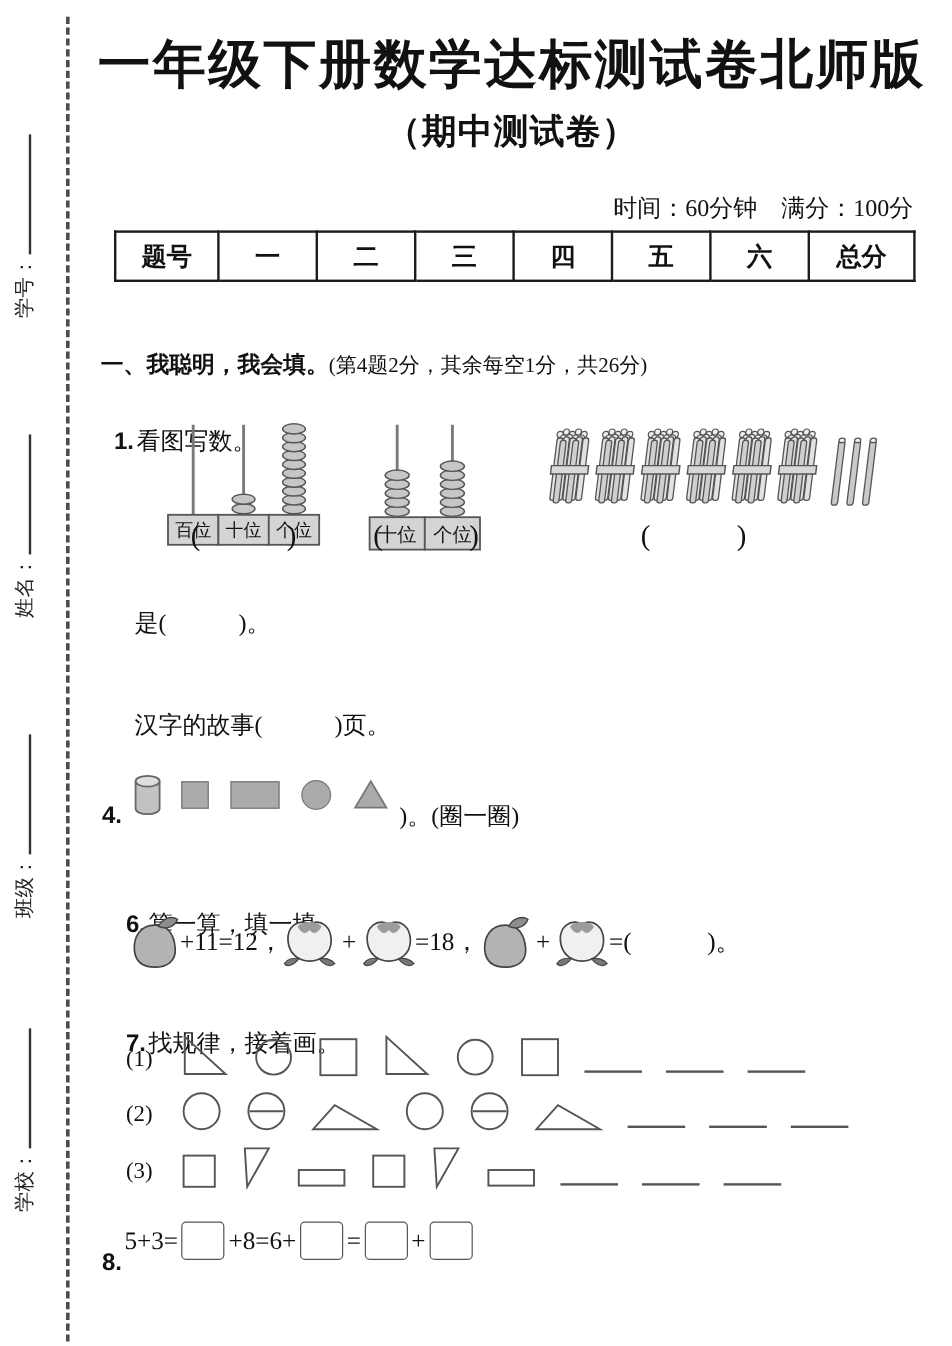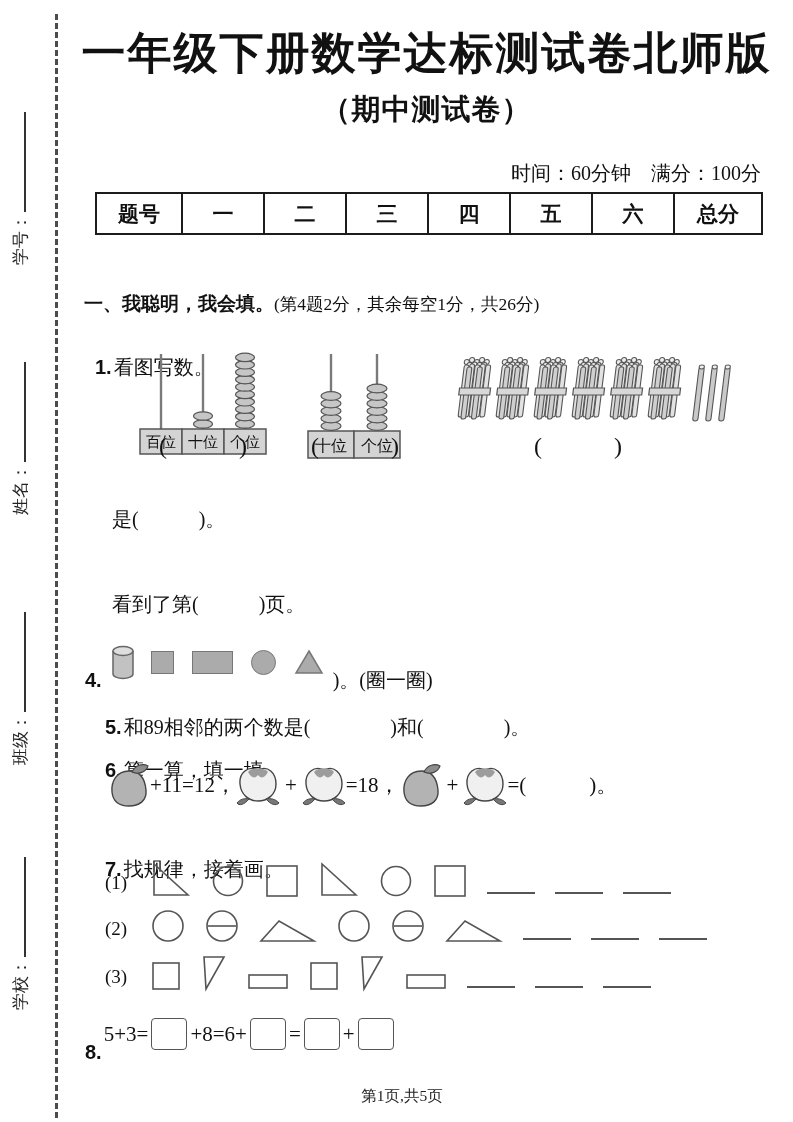--- a/index.html
+++ b/index.html
@@ -213,40 +213,37 @@
       </g>
     </g>
   </svg>
 
   <div class="abs figblank" style="left:143px;top:430px;">(　　　)</div>
   <div class="abs figblank" style="left:295px;top:430px;">(　　　)</div>
   <div class="abs figblank" style="left:518px;top:430px;">(　　　)</div>
 
   <div class="abs qline" style="left:112px;top:506px;">是(　　　)。</div>
 
-  <div class="abs qline" style="left:112px;top:591px;">看到了第(　　　)页。</div>
+  <div class="abs qline" style="left:112px;top:591px;">汉字的故事(　　　)页。</div>
 
   <div class="abs flexrow" style="left:85px;top:630px;">
     <span class="qnum qtext">4.</span>
     <svg width="26" height="38" viewBox="0 0 26 38" style="margin:0 6px;">
       <path d="M3,8 L3,31 A10,4.5 0 0 0 23,31 L23,8" fill="#c2c2c2" stroke="#666" stroke-width="1.5"></path>
       <ellipse cx="13" cy="8" rx="10" ry="4.5" fill="#dedede" stroke="#666" stroke-width="1.5"></ellipse>
     </svg>
     <span class="stamp sq"></span>
     <span class="stamp rc"></span>
     <span class="stamp ci"></span>
     <svg width="30" height="26" viewBox="0 0 30 26" style="margin:0 9px;">
       <polygon points="15,2 28,24 2,24" fill="#ababab" stroke="#777" stroke-width="1.5"></polygon>
     </svg>
     <span class="qtext pre">)。(圈一圈)</span>
   </div>
 
-  <div class="abs qline" style="left:85px;top:691px;">
-    <span class="qnum">5.</span><span>和89相邻的两个数是(　　　　)和(　　　　)。</span>
-  </div>
 
   <div class="abs qline" style="left:85px;top:734px;">
     <span class="qnum">6.</span><span>算一算，填一填。</span>
   </div>
   <div class="abs flexrow" style="left:108px;top:762px;">
     <svg width="42" height="46" viewBox="0 0 42 46">
       <path d="M21,9 C9,9 3,19 4,30 C5,40 12,44 21,44 C31,44 39,39 38,28 C37,17 32,9 21,9 Z" fill="#b3b3b3" stroke="#444" stroke-width="1.4"></path>
       <path d="M24,10 C27,3 35,1 40,4 C38,10 31,13 24,10 Z" fill="#8d8d8d" stroke="#444" stroke-width="1.1"></path>
     </svg>
     <span class="eqtxt">+11=12，</span>
@@ -364,15 +361,14 @@
     <span class="eqtxt">5+3=</span>
     <span class="sqbox"></span>
     <span class="eqtxt">+8=6+</span>
     <span class="sqbox"></span>
     <span class="eqtxt">=</span>
     <span class="sqbox"></span>
     <span class="eqtxt">+</span>
     <span class="sqbox"></span>
   </div>
 
-  <div class="abs footer">第1页,共5页</div>
 
 </div>
 
 </body></html>

